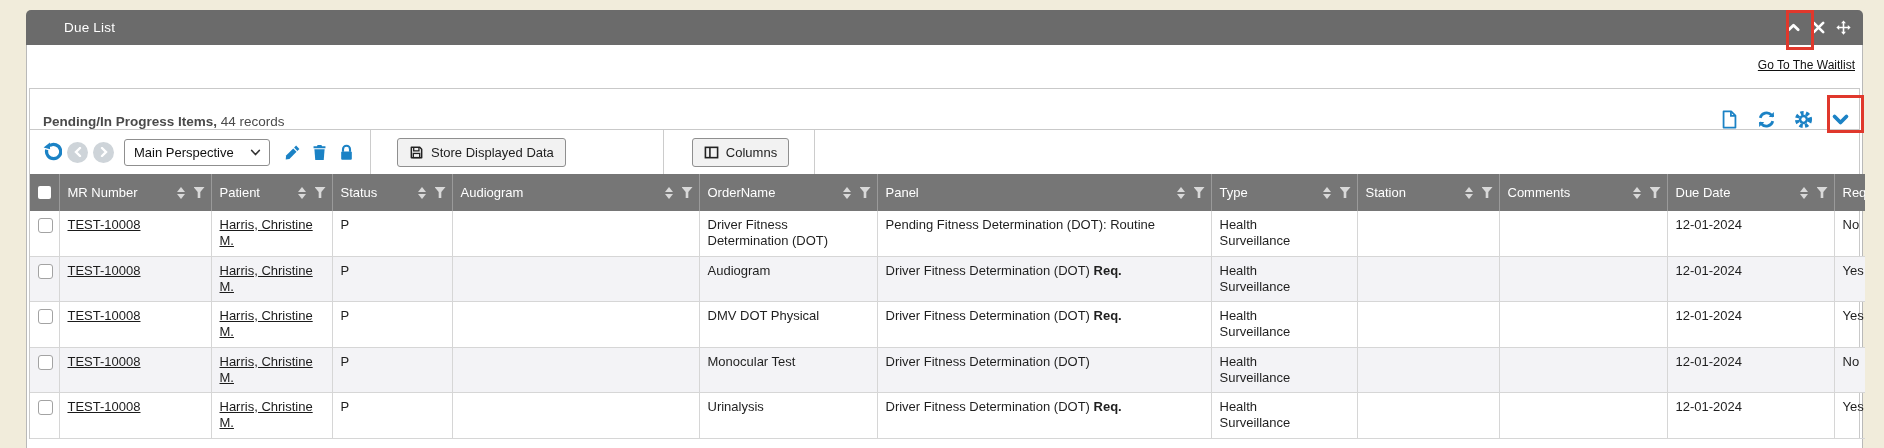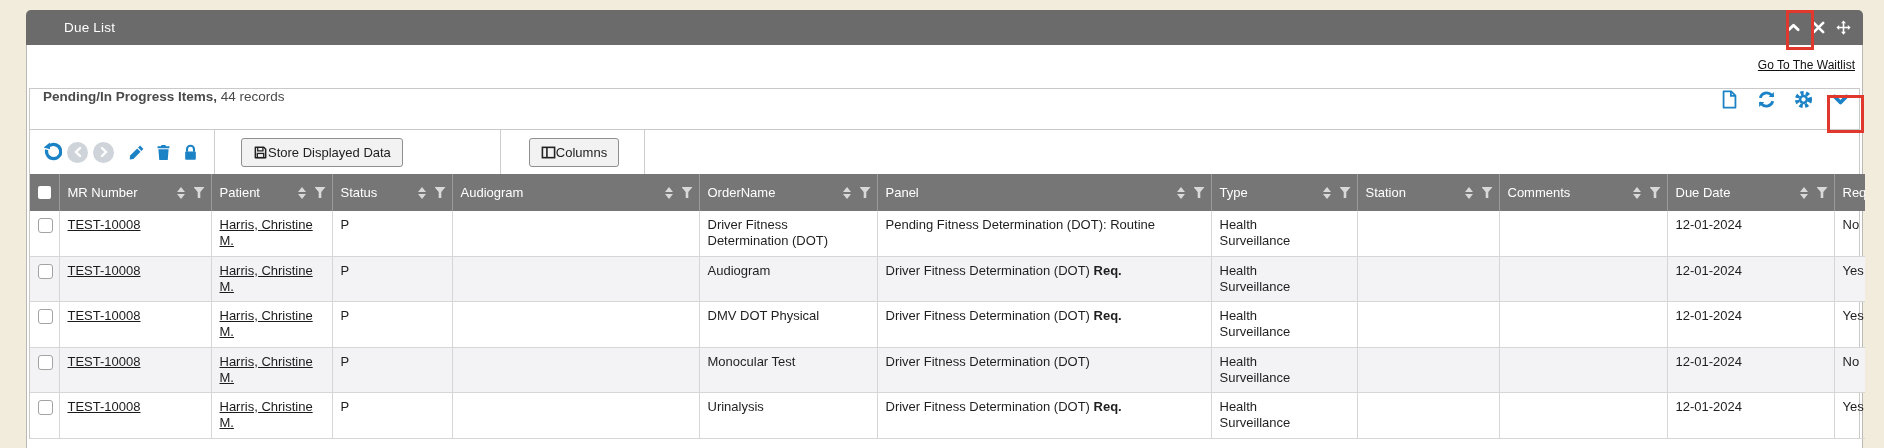--- a/index.html
+++ b/index.html
@@ -36,21 +36,21 @@
     background:#fff;height:560px;
     border:1px solid #b9b9b9;border-top:none;
   }
   .waitlist-row{height:43px;position:relative}
   .waitlist-link{
     position:absolute;right:7px;top:13px;
     color:#111;text-decoration:underline;cursor:pointer;font-size:12px;
   }
   .section{margin:0 2px;border:1px solid var(--border);border-bottom:none}
   .section-head{
-    height:41px;display:flex;align-items:flex-start;justify-content:space-between;
+    height:41px;display:flex;align-items:flex-end;justify-content:space-between;
     padding:0 9px 0 13px;border-bottom:1px solid var(--border);
   }
   .section-title{color:#4a4a4a;font-size:13.5px}
   .section-title b{font-weight:bold}
   .head-icons{display:flex;align-items:center;gap:17px;color:var(--accent)}
   .blue-icon{width:20px;height:20px;cursor:pointer;display:flex;align-items:center;justify-content:center;color:var(--accent)}
   .blue-icon svg{width:19px;height:19px;display:block}
   
   .toolbar{height:44px;display:flex;align-items:center;padding-left:6px}
   .icon-btn{cursor:pointer;color:var(--accent);display:flex;align-items:center;justify-content:center}
@@ -65,21 +65,21 @@
     margin-left:10px;width:146px;height:27px;border:1px solid #8f8f8f;border-radius:3px;
     background:#fff;display:flex;align-items:center;justify-content:space-between;
     padding:0 8px 0 9px;cursor:pointer;color:#111;
   }
   .select svg{width:11px;height:11px;color:#333}
   .small-blue{width:18px;height:18px;margin-left:9px}
   .small-blue svg{width:17px;height:17px}
   .vsep{width:1px;height:44px;background:#ccc}
   .btn{
     height:29px;border:1px solid #8f8f8f;border-radius:3px;background:#f2f2f2;
-    display:flex;align-items:center;padding:12px 11px;cursor:pointer;color:#222;font-size:13px;
+    display:flex;align-items:center;gap:7px;padding:12px 11px;cursor:pointer;color:#222;font-size:13px;
   }
   .btn svg{width:15px;height:15px;color:#222}
   .btn.disabled{background:#fbfbfb;border-color:#e3e3e3;color:#cfcfcf;cursor:default}
   .btn.disabled svg{color:#dedede}
   
   table{border-collapse:collapse;table-layout:fixed;width:1835px}
   thead th{
     background:var(--thead);color:#fff;font-weight:normal;font-size:13px;
     height:37px;padding:0 6px 0 8px;border-right:1px solid #9a9a9a;text-align:left;
     cursor:pointer;overflow:hidden;white-space:nowrap;
@@ -195,20 +195,26 @@
         <span class="nav-circle">
           <svg viewBox="0 0 10 10">
               <path d="M7 1L3 5l4 4" fill="none" stroke="#fff" stroke-width="2.4" stroke-linecap="round"></path>
             </svg>
         </span>
         <span class="nav-circle">
           <svg viewBox="0 0 10 10">
               <path d="M3 1l4 4-4 4" fill="none" stroke="#fff" stroke-width="2.4" stroke-linecap="round"></path>
             </svg>
         </span>
+        <div class="select">
+          <span>Main Perspective</span>
+          <svg viewBox="0 0 16 16">
+              <path d="M2.5 5l5.5 6 5.5-6" fill="none" stroke="currentColor" stroke-width="2.4" stroke-linecap="round" stroke-linejoin="round"></path>
+            </svg>
+        </div>
         <span class="icon-btn small-blue" style="margin-left:13px">
           <svg viewBox="0 0 16 16" fill="currentColor">
               <path d="M11.4 1.5l3.1 3.1-1.9 1.9-3.1-3.1z"></path>
               <path d="M8.7 4.2l3.1 3.1-6.7 6.7-3.5.5.4-3.6z"></path>
             </svg>
         </span>
         <span class="icon-btn small-blue">
           <svg viewBox="0 0 16 16" fill="currentColor">
               <path d="M6.2 1h3.6l.6 1.2h3.2v1.7H2.4V2.2h3.2z"></path>
               <path d="M3.2 5h9.6l-.8 10H4z"></path>

